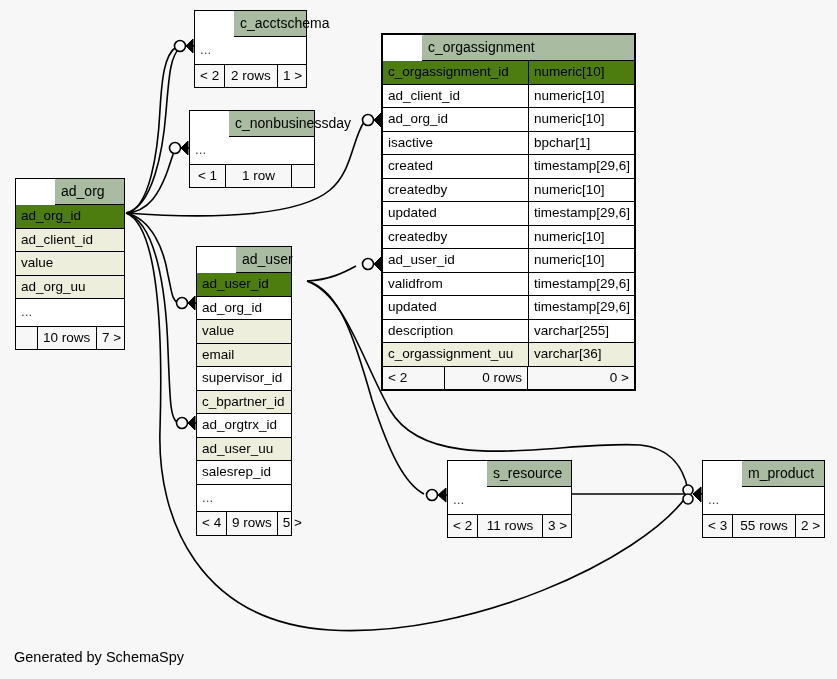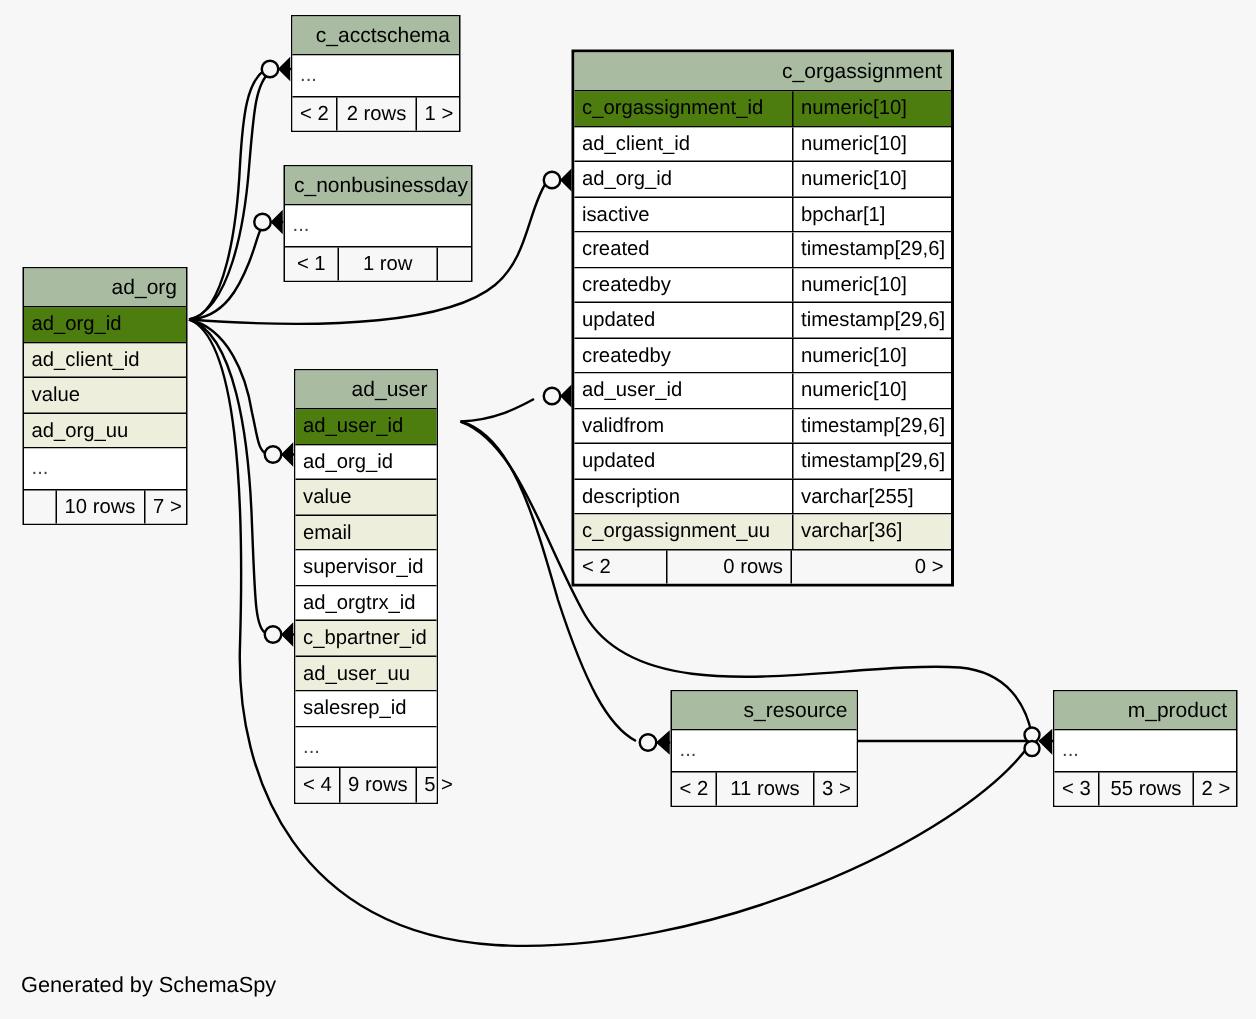--- a/index.html
+++ b/index.html
@@ -52,24 +52,25 @@
     z-index: 2;
     border: 1.5px solid #000;
     background: #ffffff;
     box-sizing: border-box;
     font-size: 13.5px;
     line-height: 1;
   }
   .tbl-header {
     background: #a9bca1;
     border-bottom: 1.5px solid #000;
-    text-align: right;
+    text-align: left;
     padding: 5px 6px 6px 6px;
     font-size: 14px;
     white-space: nowrap;
+    margin-left: 39px;
   }
   .tbl-rows {
     display: block;
   }
   .row {
     display: flex;
     border-bottom: 1.2px solid #000;
     box-sizing: border-box;
     background: #ffffff;
   }
@@ -279,25 +280,25 @@
       </div>
       <div class="row idx">
         <div class="cell-name">value</div>
       </div>
       <div class="row idx">
         <div class="cell-name">email</div>
       </div>
       <div class="row plain">
         <div class="cell-name">supervisor_id</div>
       </div>
+      <div class="row idx">
+        <div class="cell-name">c_bpartner_id</div>
+      </div>
       <div class="row plain">
         <div class="cell-name">ad_orgtrx_id</div>
-      </div>
-      <div class="row idx">
-        <div class="cell-name">c_bpartner_id</div>
       </div>
       <div class="row idx">
         <div class="cell-name">ad_user_uu</div>
       </div>
       <div class="row plain">
         <div class="cell-name">salesrep_id</div>
       </div>
       <div class="row ellipsis plain">
         <div class="cell-name">...</div>
       </div>

